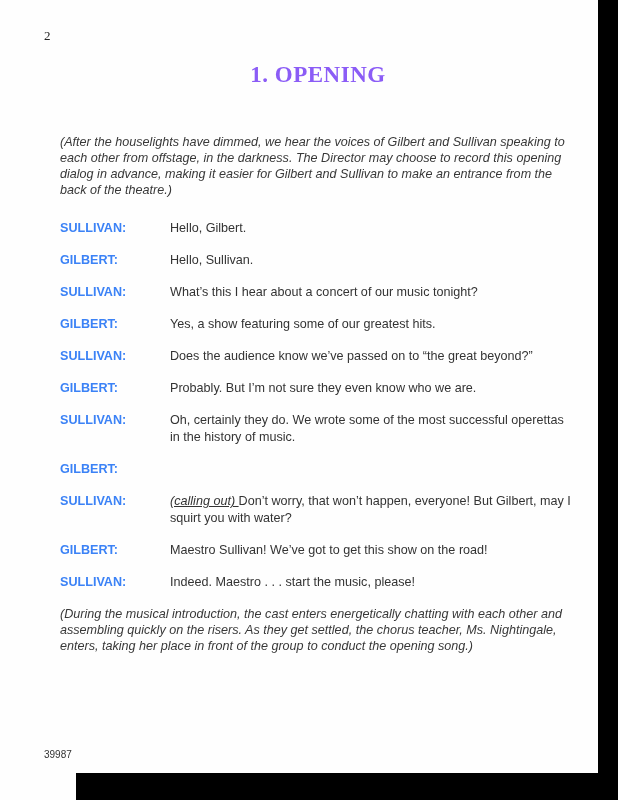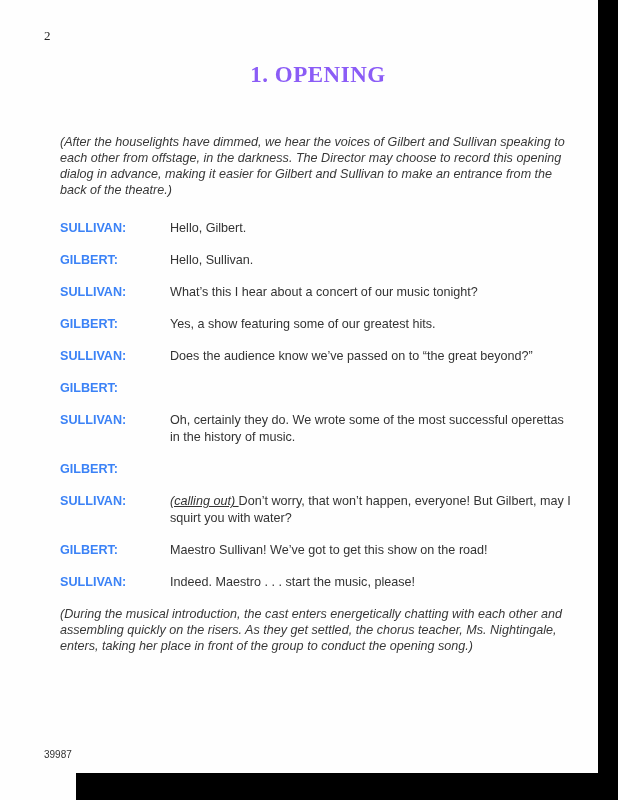--- a/index.html
+++ b/index.html
@@ -106,20 +106,21 @@
         <div class="dlg-row">
           <div class="speaker">GILBERT:</div>
           <div class="line">Yes, a show featuring some of our greatest hits.</div>
         </div>
         <div class="dlg-row">
           <div class="speaker">SULLIVAN:</div>
           <div class="line">Does the audience know we’ve passed on to “the great beyond?”</div>
         </div>
         <div class="dlg-row">
           <div class="speaker">GILBERT:</div>
+          <div class="line">Probably. But I’m not sure they even know who we are.</div>
         </div>
         <div class="dlg-row">
           <div class="speaker">SULLIVAN:</div>
           <div class="line">Oh, certainly they do. We wrote some of the most successful operettas in the history of music.</div>
         </div>
         <div class="dlg-row">
           <div class="speaker">GILBERT:</div>
         </div>
         <div class="dlg-row">
           <div class="speaker">SULLIVAN:</div>

